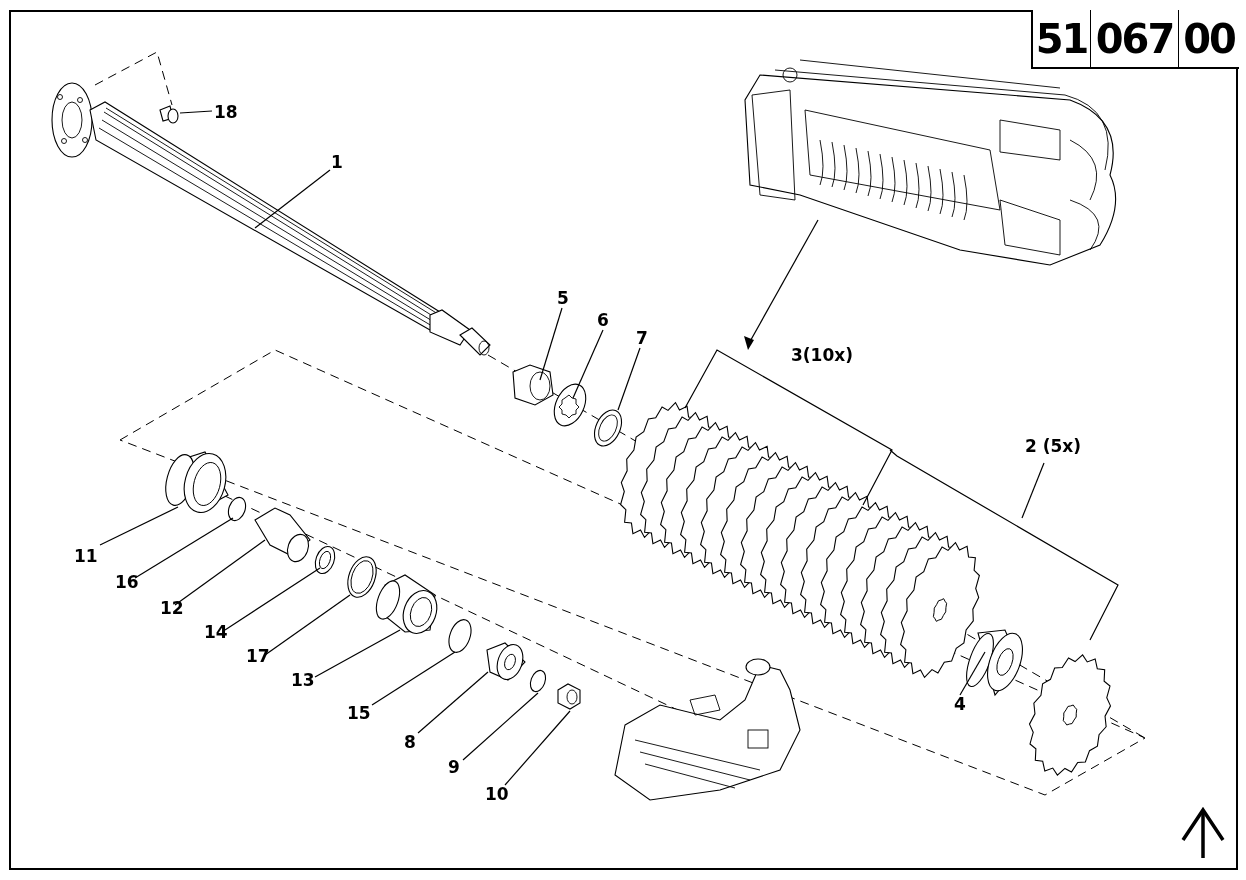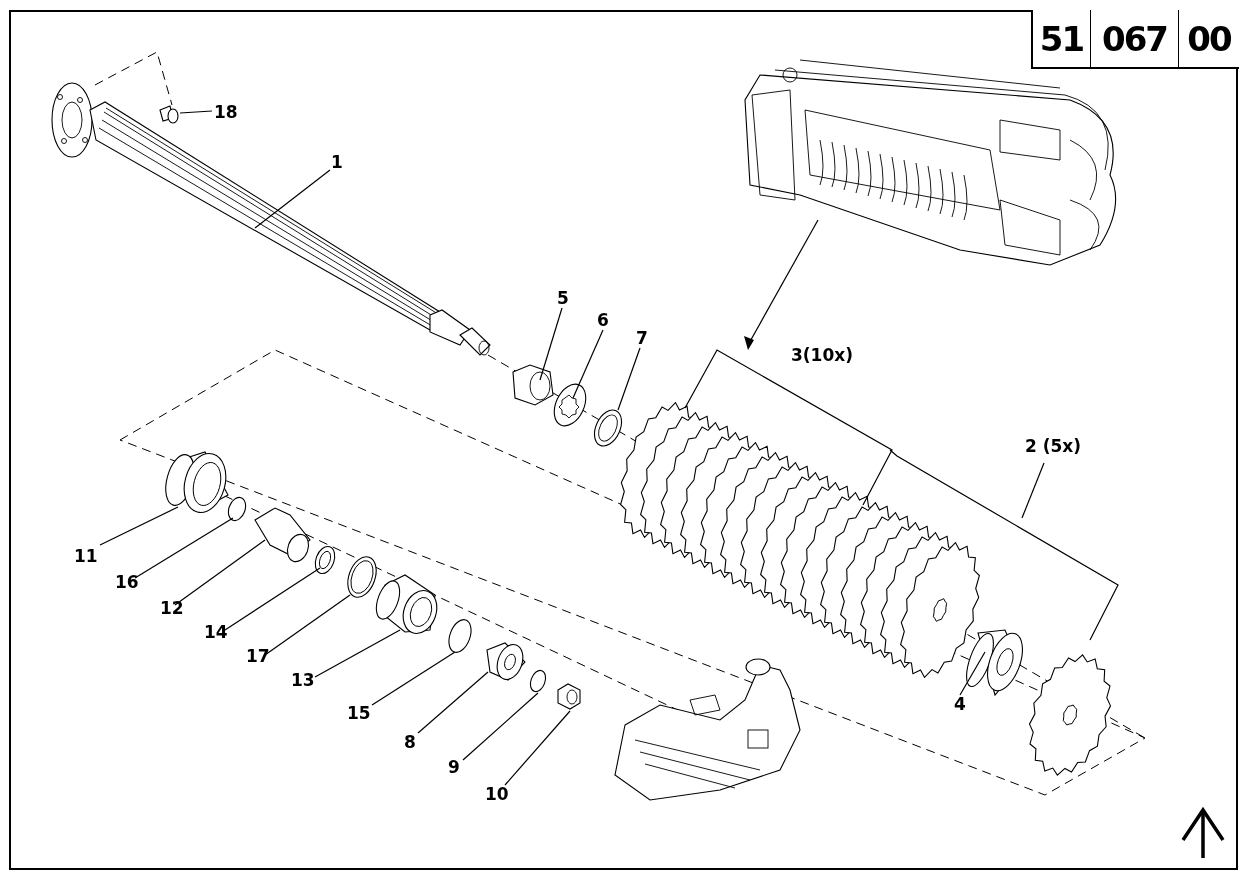--- a/index.html
+++ b/index.html
@@ -1,20 +1,20 @@
 <!DOCTYPE html>
 <html><head>
 <meta charset="utf-8">
 <style>
   html,body{margin:0;padding:0;background:#fff;}
   body{width:1246px;height:880px;position:relative;overflow:hidden;font-family:"Liberation Sans","DejaVu Sans",sans-serif;}
   #sheet{position:absolute;left:0;top:0;width:1246px;height:880px;}
   .frame{position:absolute;left:9px;top:10px;width:1229px;height:860px;border:2px solid #000;box-sizing:border-box;}
   .partno{position:absolute;left:1031px;top:10px;height:59px;display:flex;border:2px solid #000;border-top:none;border-right:none;box-sizing:border-box;background:#fff;}
-  .partno span{display:flex;align-items:center;justify-content:center;font-family:"DejaVu Sans","Liberation Sans",sans-serif;font-weight:bold;font-size:34px;letter-spacing:-2px;color:#000;height:57px;border-right:1.5px solid #000;}
+  .partno span{display:flex;align-items:center;justify-content:center;font-family:"DejaVu Sans","Liberation Sans",sans-serif;font-weight:bold;font-size:40px;letter-spacing:-2px;color:#000;height:57px;border-right:1.5px solid #000;}
   .partno span:last-child{border-right:none;}
   .p1{width:57px;}.p2{width:87px;}.p3{width:60px;}
   svg{position:absolute;left:0;top:0;}
   .lbl{font-family:"DejaVu Sans","Liberation Sans",sans-serif;font-weight:bold;font-size:17px;fill:#000;}
   .ln{stroke:#000;stroke-width:1.2;fill:none;}
   .thin{stroke:#000;stroke-width:0.9;fill:none;}
   .dash{stroke:#000;stroke-width:1;fill:none;stroke-dasharray:9 6;}
   .part{stroke:#000;stroke-width:1.1;fill:#fff;}
 </style>
 </head>

